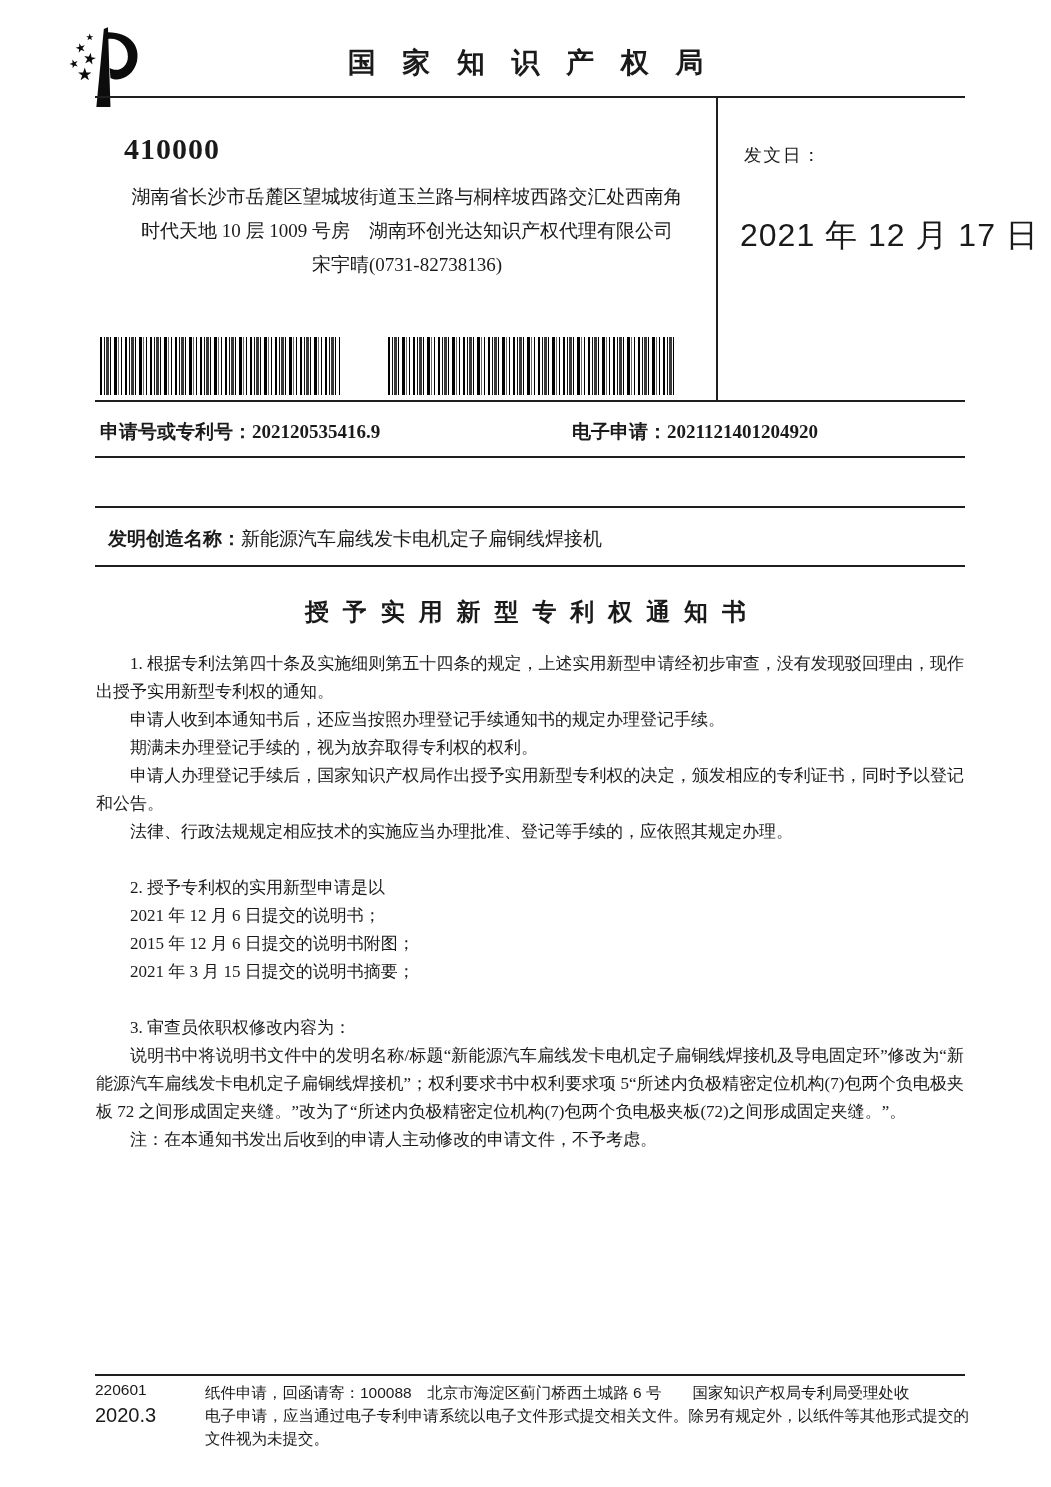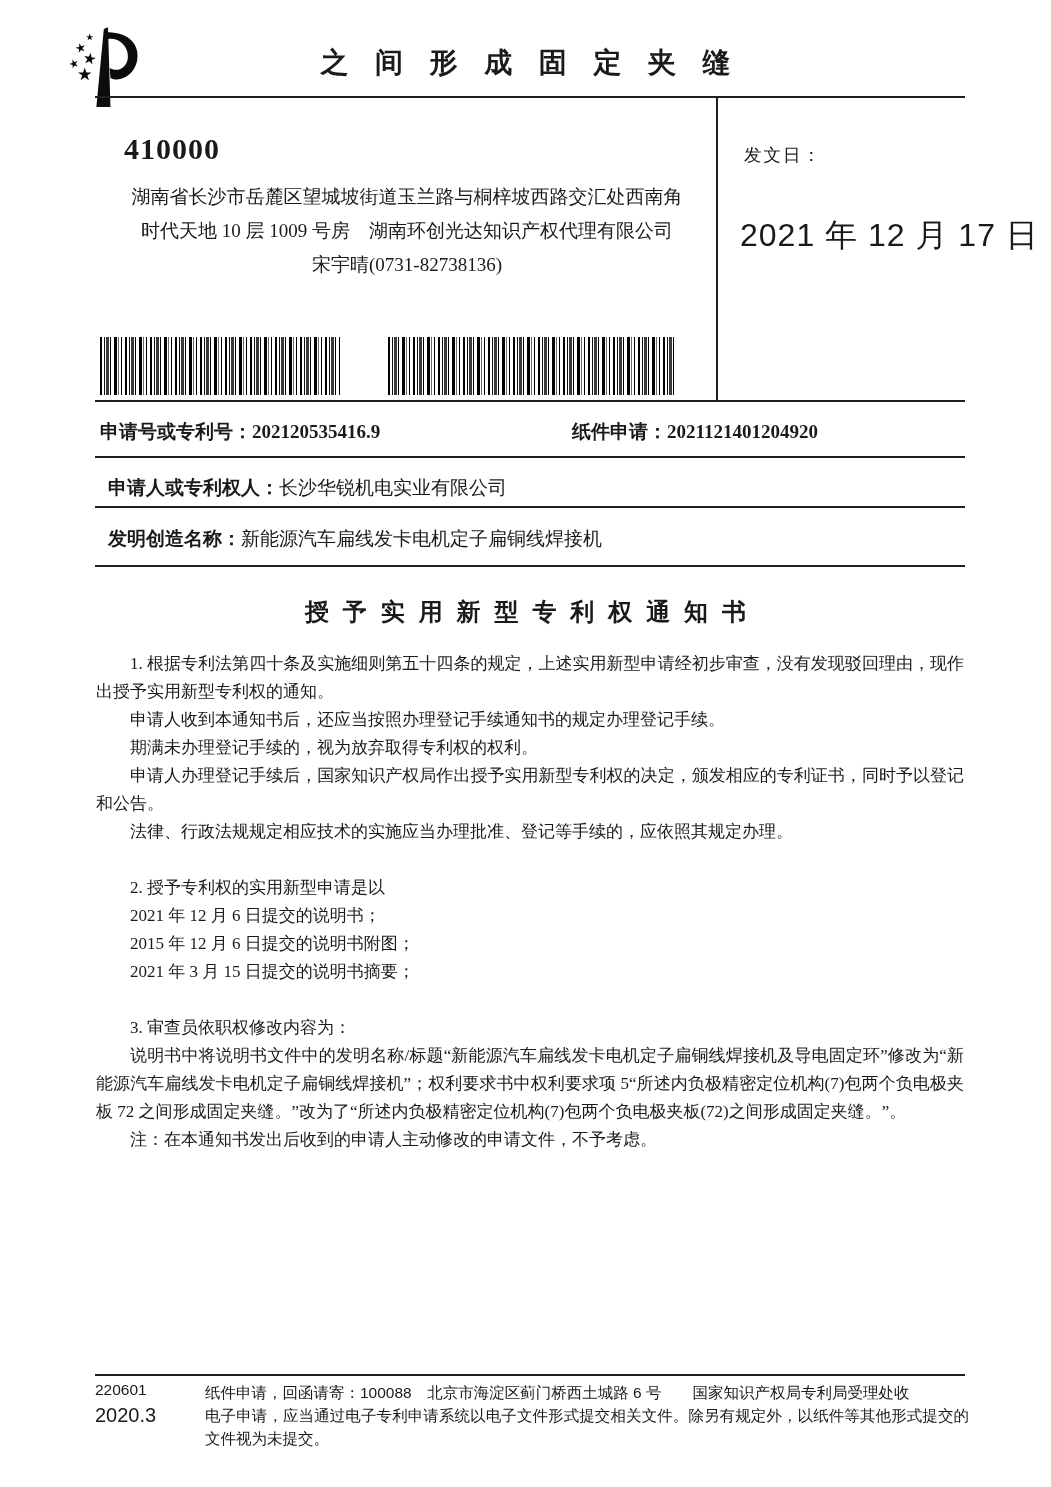--- a/index.html
+++ b/index.html
@@ -107,21 +107,21 @@
         </g>
       <g transform="translate(12,45) scale(0.55) rotate(-20)">
           <path d="M0,-10 L5.9,8.1 L-9.5,-3.1 L9.5,-3.1 L-5.9,8.1 Z"></path>
         </g>
       <g transform="translate(25,58) scale(0.85)">
           <path d="M0,-10 L5.9,8.1 L-9.5,-3.1 L9.5,-3.1 L-5.9,8.1 Z"></path>
         </g>
     </g>
   </svg>
 
-  <div class="abs org-title">之间形成固定夹缝</div>
+  <div class="abs org-title">国家知识产权局</div>
 
   <div class="abs hline" style="left:95px; top:96px; width:870px;"></div>
 
   <div class="abs postal">410000</div>
   <div class="abs addr-block">
     <div>湖南省长沙市岳麓区望城坡街道玉兰路与桐梓坡西路交汇处西南角</div>
     <div>时代天地 10 层 1009 号房　湖南环创光达知识产权代理有限公司</div>
     <div>宋宇晴(0731-82738136)</div>
   </div>
 
@@ -131,28 +131,25 @@
 
   <div class="abs barcode left"></div>
   <div class="abs barcode right"></div>
 
   <div class="abs hline" style="left:95px; top:400px; width:870px;"></div>
 
   <div class="abs inforow" style="left:100px; top:419px;">
     <span class="lbl">申请号或专利号：</span><span class="val">202120535416.9</span>
   </div>
   <div class="abs inforow" style="left:572px; top:419px;">
-    <span class="lbl">纸件申请：</span><span class="val">2021121401204920</span>
+    <span class="lbl">电子申请：</span><span class="val">2021121401204920</span>
   </div>
 
   <div class="abs hline" style="left:95px; top:456px; width:870px;"></div>
 
-  <div class="abs inforow" style="left:108px; top:475px;">
-    <span class="lbl">申请人或专利权人：</span><span class="val plain">长沙华锐机电实业有限公司</span>
-  </div>
 
   <div class="abs hline" style="left:95px; top:506px; width:870px;"></div>
 
   <div class="abs inforow" style="left:108px; top:526px;">
     <span class="lbl">发明创造名称：</span><span class="val plain">新能源汽车扁线发卡电机定子扁铜线焊接机</span>
   </div>
 
   <div class="abs hline" style="left:95px; top:565px; width:870px;"></div>
 
   <div class="abs doc-title">授予实用新型专利权通知书</div>

